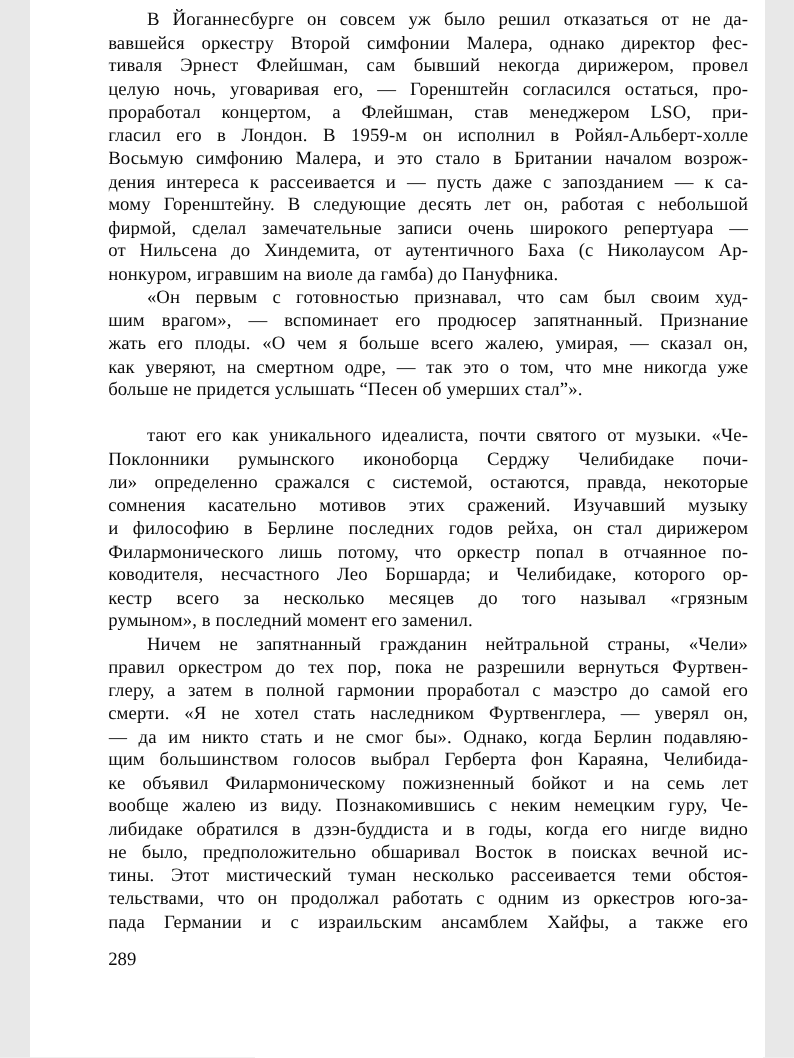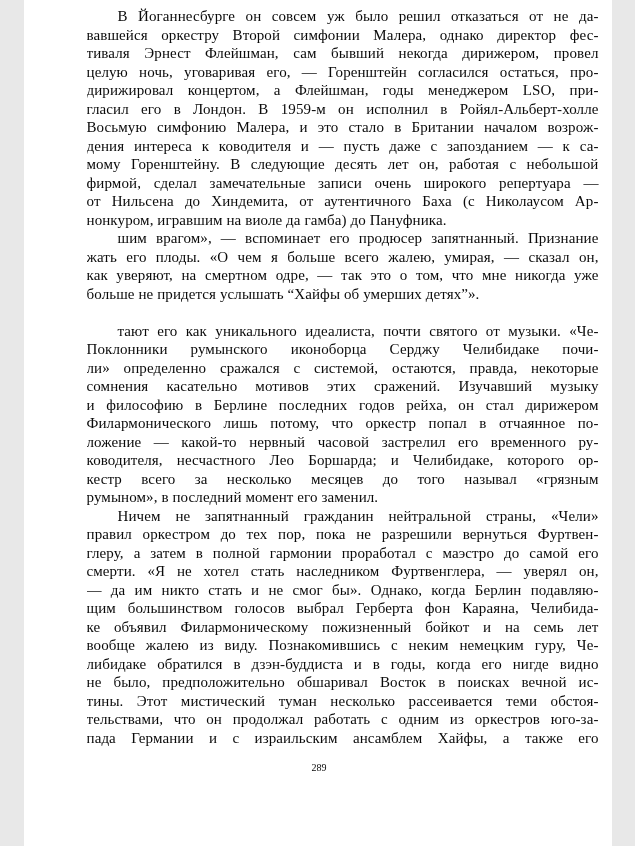--- a/index.html
+++ b/index.html
@@ -41,59 +41,59 @@
   }
   
   .para:not(.continues) .line:last-child {
     text-align-last: left;
   }
   .section-gap {
     height: 18.5px;
   }
   .page-number {
     margin-top: 12px;
-    font-size: 10px;
+    font-size: 15px;
     line-height: 18px;
-    text-align: center;
+    text-align: left;
   }
 </style>
 </head>
 <body>
 
 <div class="page">
   <div class="text-block">
       <div class="para">
         <div class="line">В Йоганнесбурге он совсем уж было решил отказаться от не да-</div>
         <div class="line">вавшейся оркестру Второй симфонии Малера, однако директор фес-</div>
         <div class="line">тиваля Эрнест Флейшман, сам бывший некогда дирижером, провел</div>
         <div class="line">целую ночь, уговаривая его, — Горенштейн согласился остаться, про-</div>
-        <div class="line">дирижировал концертом, а Флейшман, годы менеджером LSO, при-</div>
+        <div class="line">проработал концертом, а Флейшман, став менеджером LSO, при-</div>
         <div class="line">гласил его в Лондон. В 1959-м он исполнил в Ройял-Альберт-холле</div>
         <div class="line">Восьмую симфонию Малера, и это стало в Британии началом возрож-</div>
-        <div class="line">дения интереса к ководителя и — пусть даже с запозданием — к са-</div>
+        <div class="line">дения интереса к рассеивается и — пусть даже с запозданием — к са-</div>
         <div class="line">мому Горенштейну. В следующие десять лет он, работая с небольшой</div>
         <div class="line">фирмой, сделал замечательные записи очень широкого репертуара —</div>
         <div class="line">от Нильсена до Хиндемита, от аутентичного Баха (с Николаусом Ар-</div>
         <div class="line">нонкуром, игравшим на виоле да гамба) до Пануфника.</div>
       </div>
       <div class="para">
+        <div class="line">«Он первым с готовностью признавал, что сам был своим худ-</div>
         <div class="line">шим врагом», — вспоминает его продюсер запятнанный. Признание</div>
         <div class="line">жать его плоды. «О чем я больше всего жалею, умирая, — сказал он,</div>
         <div class="line">как уверяют, на смертном одре, — так это о том, что мне никогда уже</div>
-        <div class="line">больше не придется услышать “Хайфы об умерших детях”».</div>
+        <div class="line">больше не придется услышать “Песен об умерших стал”».</div>
       </div>
       <div class="section-gap"></div>
       <div class="para">
         <div class="line">тают его как уникального идеалиста, почти святого от музыки. «Че-</div>
         <div class="line">Поклонники румынского иконоборца Серджу Челибидаке почи-</div>
         <div class="line">ли» определенно сражался с системой, остаются, правда, некоторые</div>
         <div class="line">сомнения касательно мотивов этих сражений. Изучавший музыку</div>
         <div class="line">и философию в Берлине последних годов рейха, он стал дирижером</div>
         <div class="line">Филармонического лишь потому, что оркестр попал в отчаянное по-</div>
-        <div class="line">ложение — какой-то нервный часовой застрелил его временного ру-</div>
         <div class="line">ководителя, несчастного Лео Боршарда; и Челибидаке, которого ор-</div>
         <div class="line">кестр всего за несколько месяцев до того называл «грязным</div>
         <div class="line">румыном», в последний момент его заменил.</div>
       </div>
       <div class="para continues">
         <div class="line">Ничем не запятнанный гражданин нейтральной страны, «Чели»</div>
         <div class="line">правил оркестром до тех пор, пока не разрешили вернуться Фуртвен-</div>
         <div class="line">глеру, а затем в полной гармонии проработал с маэстро до самой его</div>
         <div class="line">смерти. «Я не хотел стать наследником Фуртвенглера, — уверял он,</div>
         <div class="line">— да им никто стать и не смог бы». Однако, когда Берлин подавляю-</div>

